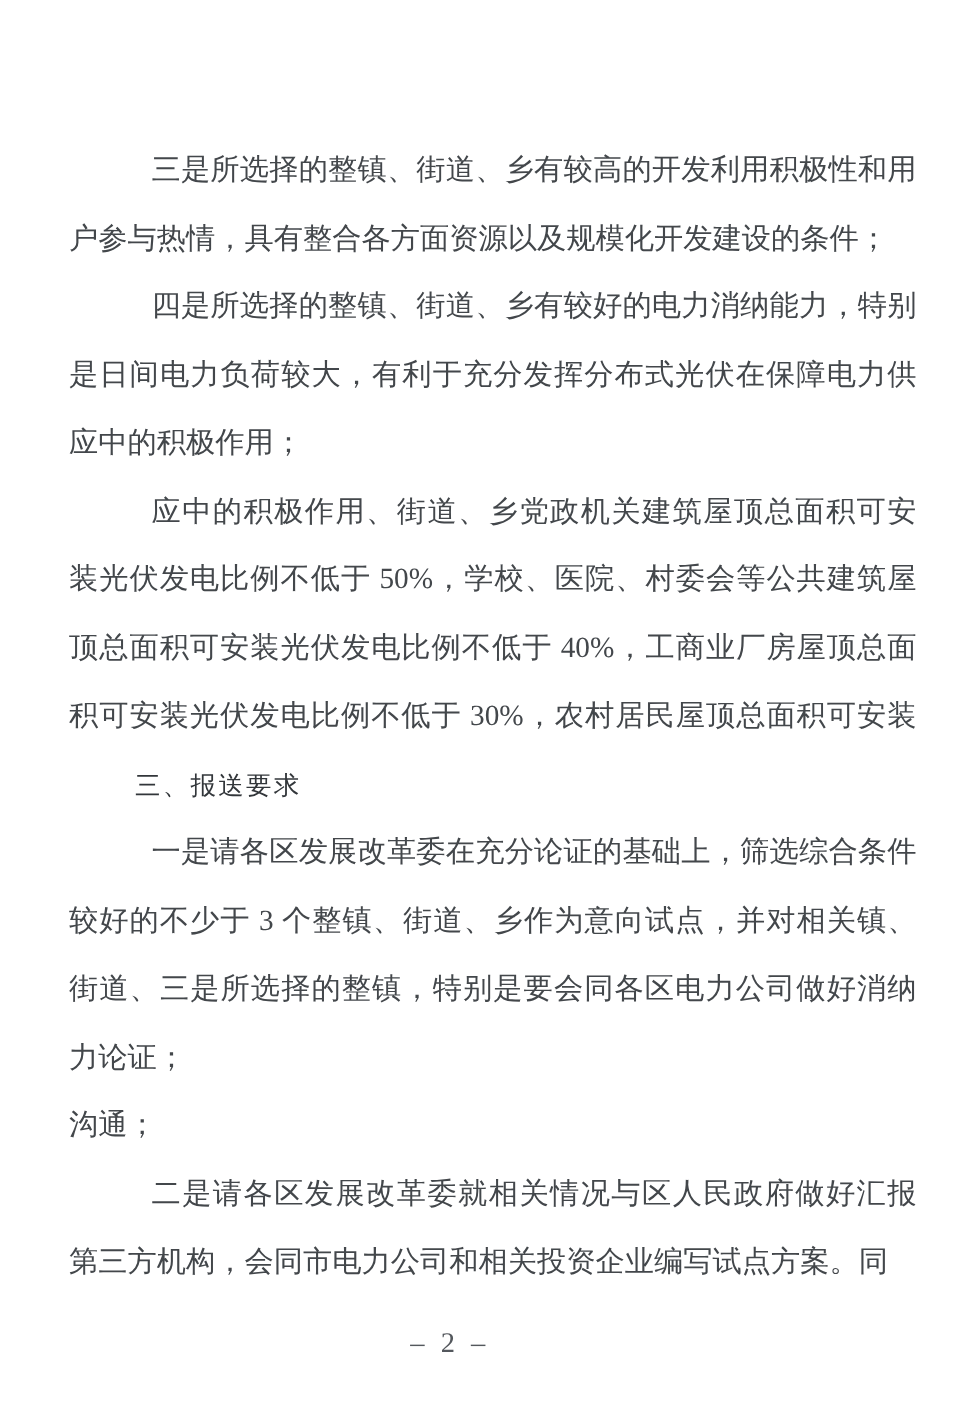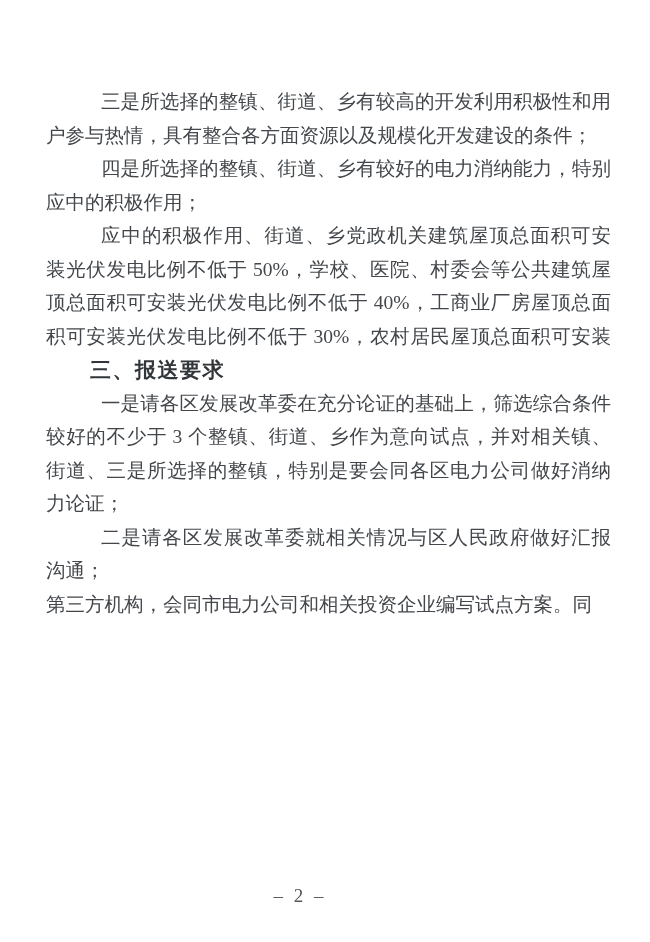--- a/index.html
+++ b/index.html
@@ -25,32 +25,33 @@
   }
   .line {
     font-size: 19.5px;
     line-height: 33.5px;
     height: 33.5px;
     color: var(--ink, #43474b);
     text-align: justify;
     text-align-last: justify;
     overflow: hidden;
     white-space: normal;
+    margin-top: 12px;
   }
   .block.body .line.first {
     text-indent: 55px;
   }
   .line.last {
     text-align-last: left;
     font-family: Liberation Serif, serif;
   }
   .block.heading .line {
     font-family: "Liberation Sans", "DejaVu Sans", sans-serif;
-    font-weight: bold;
-    font-size: 21px;
+    font-weight: normal;
+    font-size: 17px;
     color: var(--ink-heading, #32363a);
     letter-spacing: 1.5px;
     text-indent: 44px;
     text-align-last: left;
   }
   .footer {
     position: absolute;
     top: 885px;
     left: 0;
     width: 600px;
@@ -67,40 +68,41 @@
 <body>
 
 <div class="page">
   <main class="doc">
       <div class="block body">
         <div class="line first">三是所选择的整镇、街道、乡有较高的开发利用积极性和用</div>
         <div class="line last">户参与热情，具有整合各方面资源以及规模化开发建设的条件；</div>
       </div>
       <div class="block body">
         <div class="line first">四是所选择的整镇、街道、乡有较好的电力消纳能力，特别</div>
+        <div class="line">是日间电力负荷较大，有利于充分发挥分布式光伏在保障电力供</div>
         <div class="line last">应中的积极作用；</div>
       </div>
       <div class="block body">
         <div class="line first">应中的积极作用、街道、乡党政机关建筑屋顶总面积可安</div>
         <div class="line">装光伏发电比例不低于 50%，学校、医院、村委会等公共建筑屋</div>
         <div class="line">顶总面积可安装光伏发电比例不低于 40%，工商业厂房屋顶总面</div>
         <div class="line">积可安装光伏发电比例不低于 30%，农村居民屋顶总面积可安装</div>
       </div>
       <div class="block heading">
         <div class="line first last">三、报送要求</div>
       </div>
       <div class="block body">
         <div class="line first">一是请各区发展改革委在充分论证的基础上，筛选综合条件</div>
         <div class="line">较好的不少于 3 个整镇、街道、乡作为意向试点，并对相关镇、</div>
         <div class="line">街道、三是所选择的整镇，特别是要会同各区电力公司做好消纳能</div>
         <div class="line last">力论证；</div>
       </div>
       <div class="block body">
+        <div class="line last">沟通；</div>
         <div class="line first">二是请各区发展改革委就相关情况与区人民政府做好汇报</div>
-        <div class="line last">沟通；</div>
       </div>
       <div class="block body">
         <div class="line last">第三方机构，会同市电力公司和相关投资企业编写试点方案。同</div>
       </div>
     </main>
   <footer class="footer">
     <span class="page-number">– 2 –</span>
   </footer>
 </div>
 

